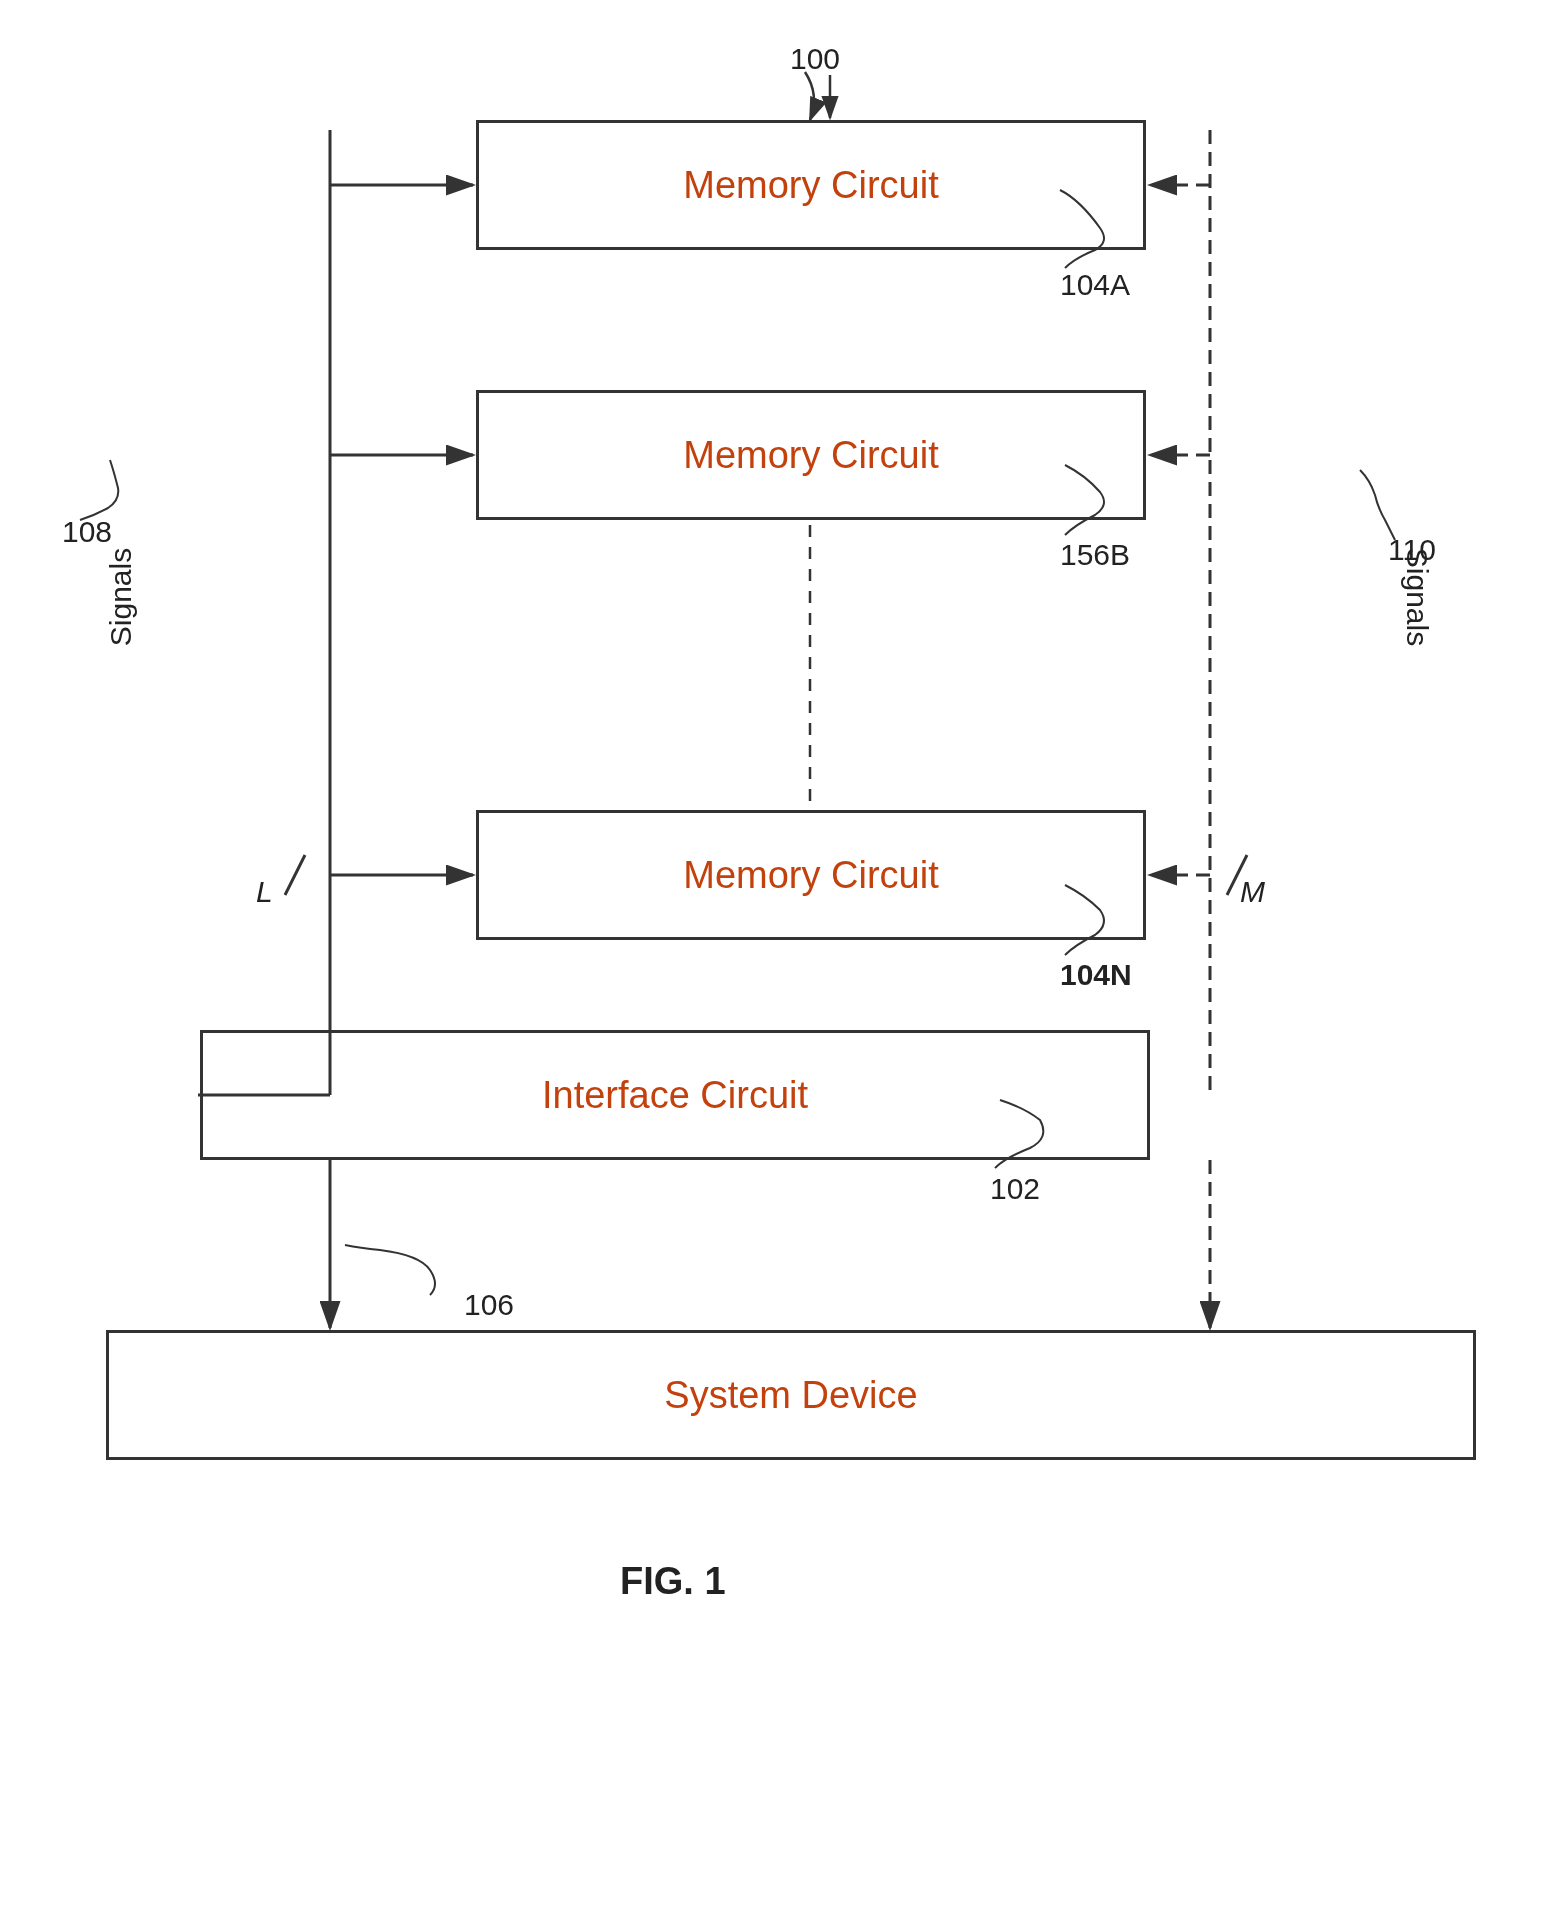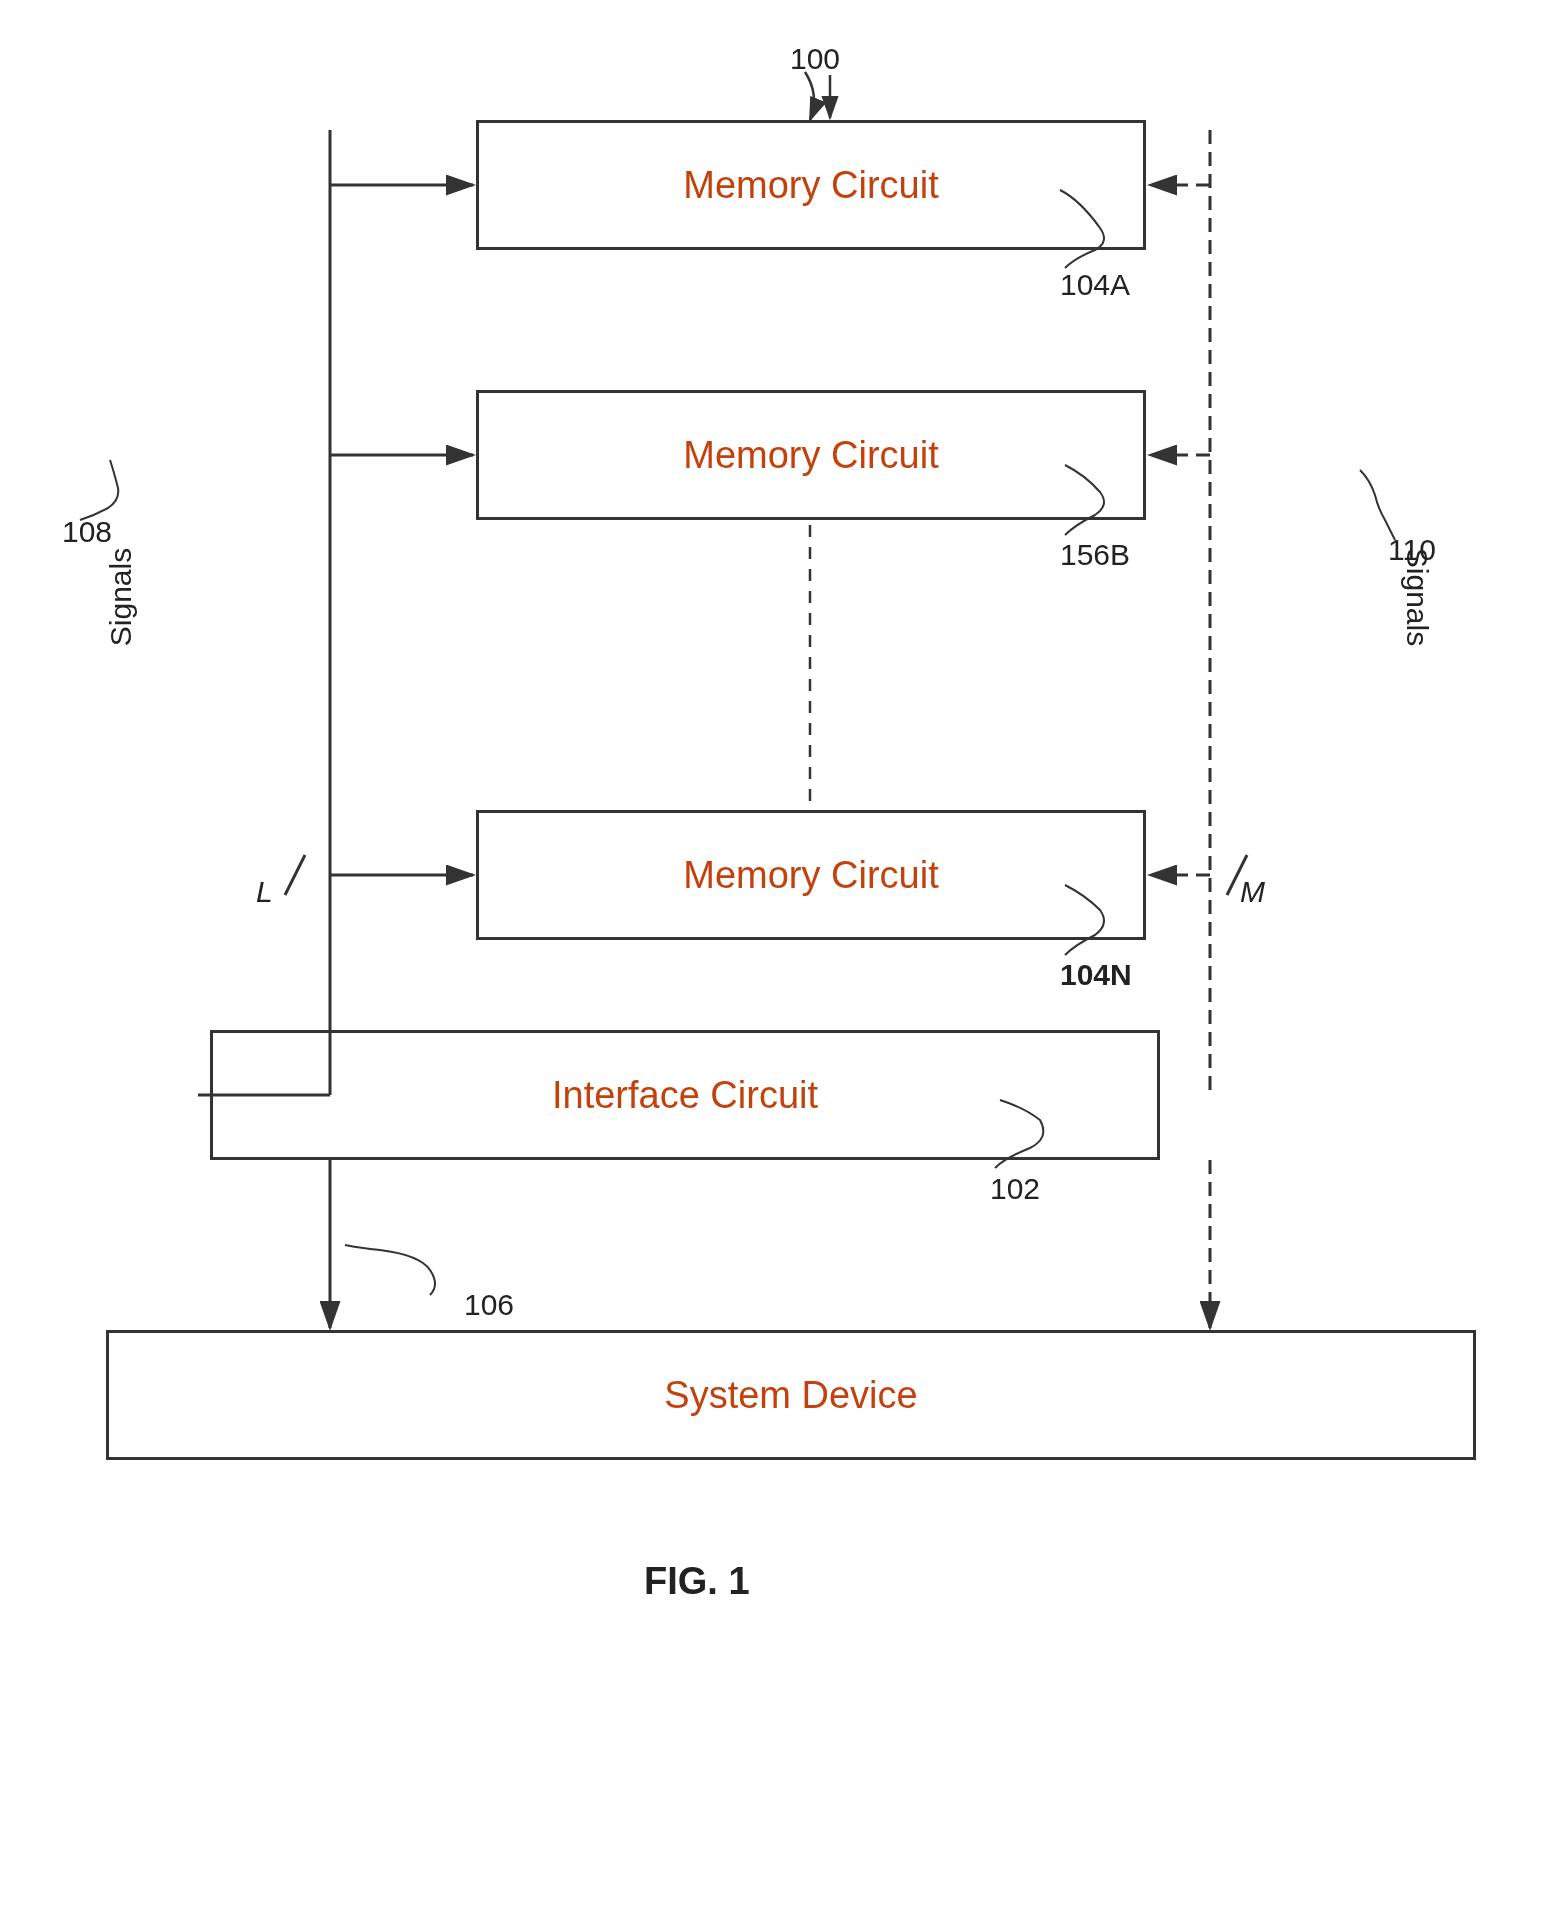--- a/index.html
+++ b/index.html
@@ -42,21 +42,20 @@
       font-size: 30px;
       color: #222;
       font-family: Arial, sans-serif;
     }
     .fig-label {
       position: absolute;
       font-size: 38px;
       font-weight: bold;
       color: #222;
       font-family: Arial, sans-serif;
-      margin-left: 24px;
     }
     .rotated-label {
       position: absolute;
       font-size: 30px;
       color: #222;
       font-family: Arial, sans-serif;
       transform-origin: center center;
     }
   </style>
 </head>
@@ -69,21 +68,21 @@
   </div>
 
   <div class="box" style="left:476px; top:390px; width:670px; height:130px;">
     <span>Memory Circuit</span>
   </div>
 
   <div class="box" style="left:476px; top:810px; width:670px; height:130px;">
     <span>Memory Circuit</span>
   </div>
 
-  <div class="box" style="left:200px; top:1030px; width:950px; height:130px;margin-left:10px;">
+  <div class="box" style="left:200px; top:1030px; width:950px; height:130px;">
     <span>Interface Circuit</span>
   </div>
 
   <div class="box" style="left:80px; top:1330px; width:1370px; height:130px;margin-left:26px;">
     <span>System Device</span>
   </div>
 
   <svg class="svg-overlay">
 
     <line x1="830" y1="75" x2="830" y2="118" stroke="#333" stroke-width="2.5" marker-end="url(#arrowhead-solid)"></line>

